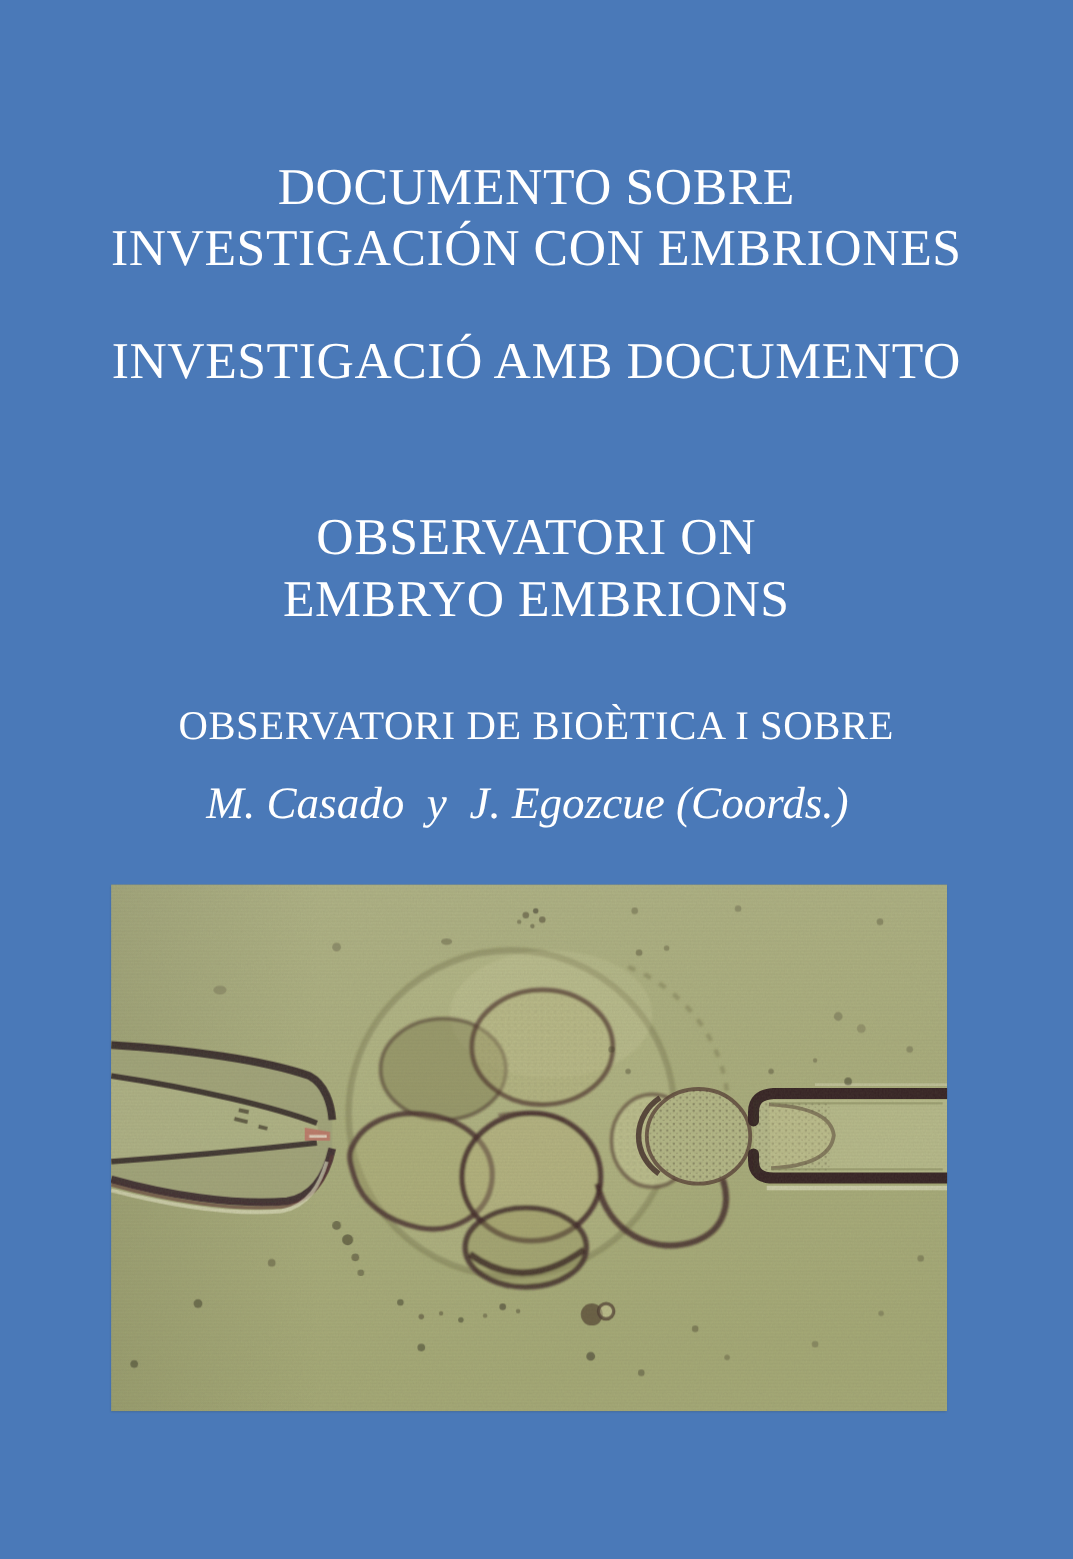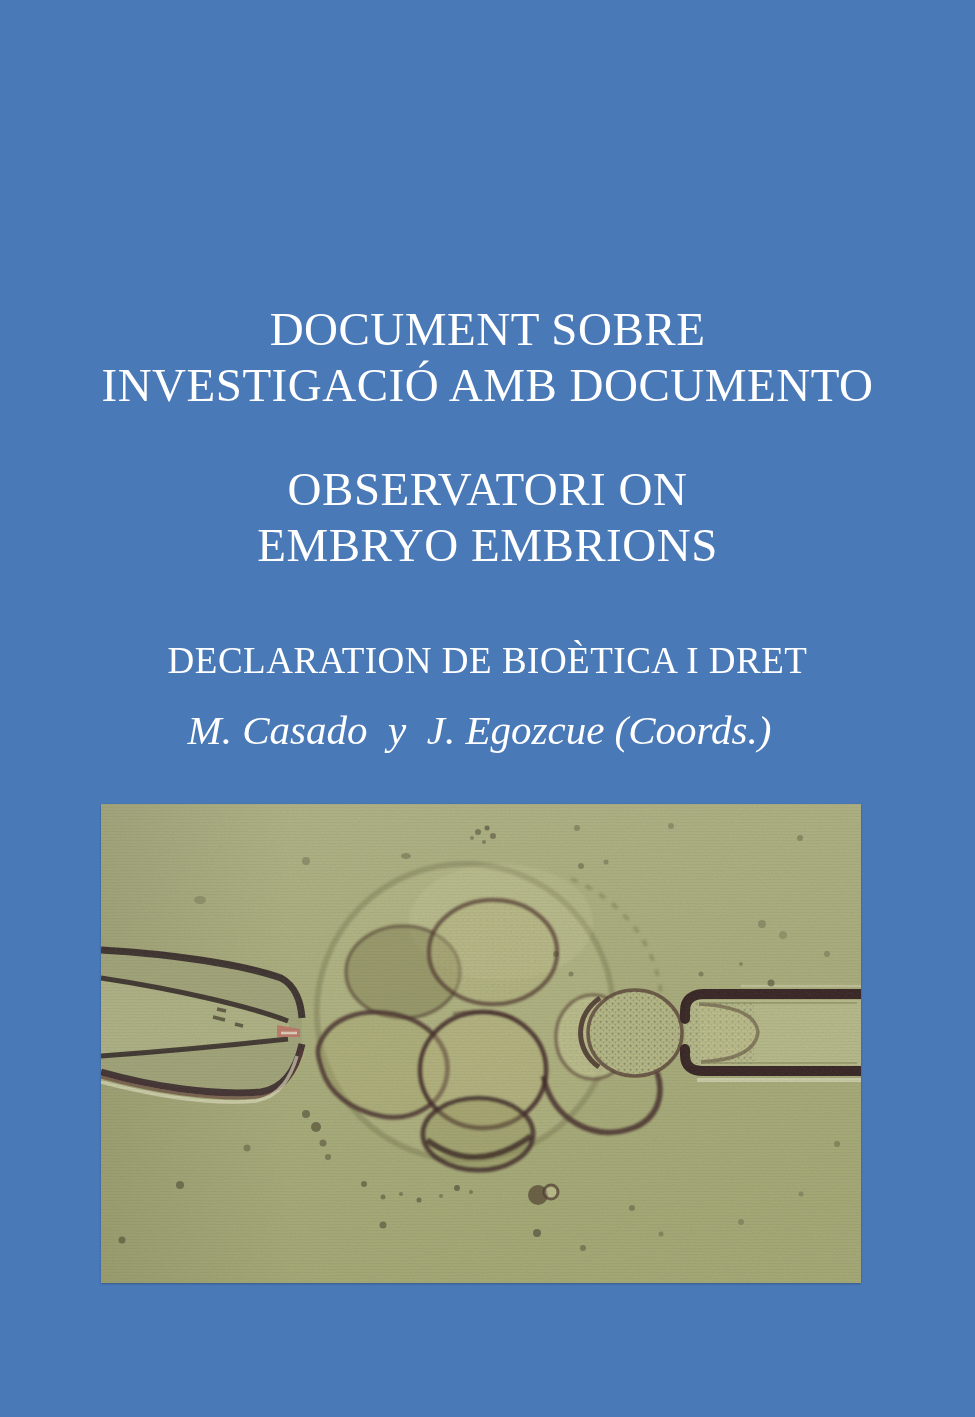--- a/index.html
+++ b/index.html
@@ -44,33 +44,34 @@
     box-shadow:0 1px 2px rgba(20,30,45,0.35);
   }
   .micrograph svg{display:block;}
 </style>
 </head>
 <body>
 
 <main class="cover">
 
   <h1 class="title title-es">
+    <span class="line">DOCUMENTO SOBRE</span>
+    <span class="line">INVESTIGACIÓN CON EMBRIONES</span>
   </h1>
 
   <h1 class="title title-ca">
-    <span class="line">DOCUMENT SOBRE</span>
     <span class="line">INVESTIGACIÓ AMB DOCUMENTO</span>
   </h1>
 
   <h1 class="title title-en">
     <span class="line">OBSERVATORI ON</span>
     <span class="line">EMBRYO EMBRIONS</span>
   </h1>
 
-  <p class="org">DECLARATION DE BIOÈTICA I DRET</p>
+  <p class="org">OBSERVATORI DE BIOÈTICA I SOBRE</p>
 
   <p class="authors">M. Casado  y  J. Egozcue (Coords.)</p>
 
   <figure class="micrograph" role="img" aria-label="Light micrograph of a cleavage-stage embryo: a holding pipette on the left steadies the embryo while one blastomere is drawn into a dark-walled biopsy pipette on the right, on an olive-green field with scattered debris.">
     <svg width="760" height="479" viewBox="0 0 760 479" xmlns="http://www.w3.org/2000/svg">
       <defs>
         <linearGradient id="bgGrad" x1="0" y1="0" x2="0.25" y2="1">
           <stop offset="0" stop-color="#b4b88b"></stop>
           <stop offset="0.5" stop-color="#aeb281"></stop>
           <stop offset="1" stop-color="#a8ad79"></stop>

